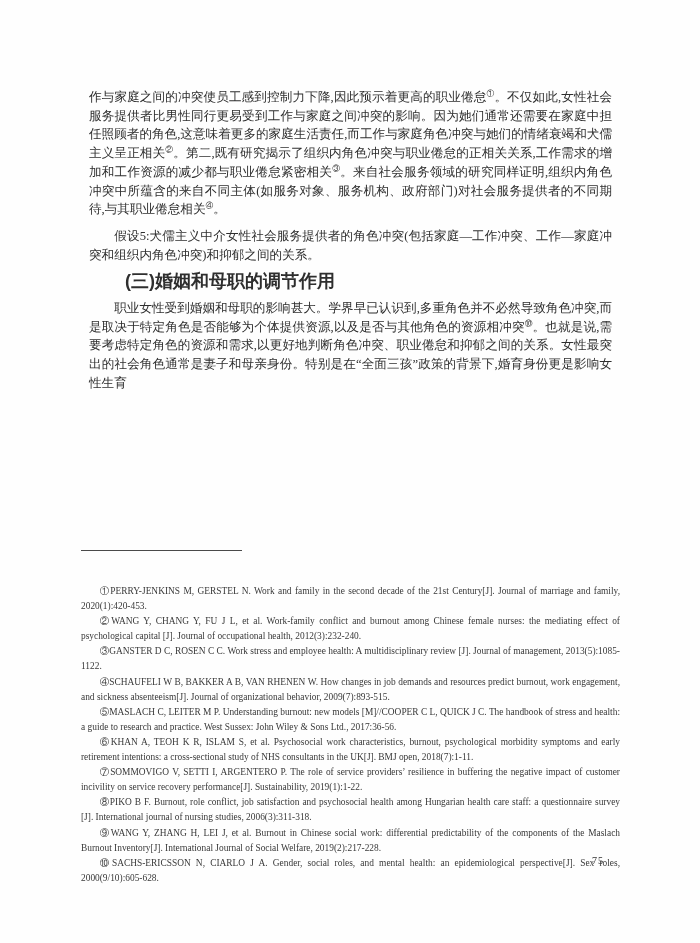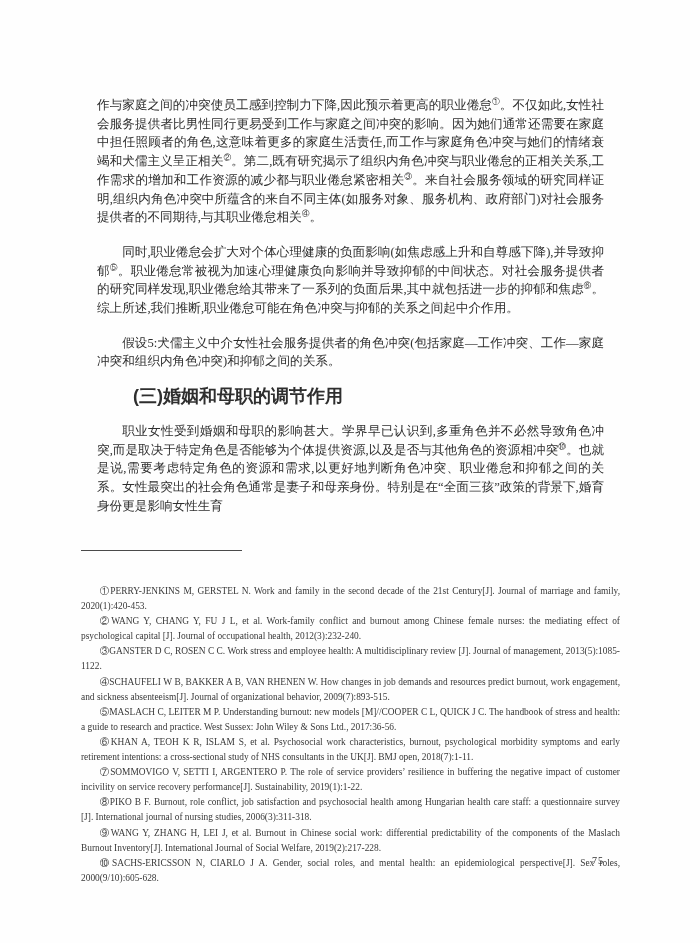--- a/index.html
+++ b/index.html
@@ -19,21 +19,21 @@
   .body-text {
     position: absolute;
     left: 81px;
     top: 80px;
     width: 539px;
     font-size: 12.6px;
     line-height: 18.7px;
     text-align: justify;
   }
   .body-text p {
-    margin: 16px;
+    margin: 8px;
   }
   .body-text p.indent {
     text-indent: 2em;
   }
   .body-text p.heading {
     text-indent: 2em;
     font-weight: 700;
     font-family: "Liberation Sans", "DejaVu Sans", sans-serif;
     font-size: 18px;
   }
@@ -73,21 +73,20 @@
     letter-spacing: 1px;
   }
 </style>
 </head>
 <body>
 
 <div class="page">
 
   <div class="body-text">
     <p>作与家庭之间的冲突使员工感到控制力下降,因此预示着更高的职业倦怠<sup>①</sup>。不仅如此,女性社会服务提供者比男性同行更易受到工作与家庭之间冲突的影响。因为她们通常还需要在家庭中担任照顾者的角色,这意味着更多的家庭生活责任,而工作与家庭角色冲突与她们的情绪衰竭和犬儒主义呈正相关<sup>②</sup>。第二,既有研究揭示了组织内角色冲突与职业倦怠的正相关关系,工作需求的增加和工作资源的减少都与职业倦怠紧密相关<sup>③</sup>。来自社会服务领域的研究同样证明,组织内角色冲突中所蕴含的来自不同主体(如服务对象、服务机构、政府部门)对社会服务提供者的不同期待,与其职业倦怠相关<sup>④</sup>。</p>
-    <p class="indent">同时,职业倦怠会扩大对个体心理健康的负面影响(如焦虑感上升和自尊感下降),并导致抑郁<sup>⑤</sup>。职业倦怠常被视为加速心理健康负向影响并导致抑郁的中间状态。对社会服务提供者的研究同样发现,职业倦怠给其带来了一系列的负面后果,其中就包括进一步的抑郁和焦虑<sup>⑥</sup>。综上所述,我们推断,职业倦怠可能在角色冲突与抑郁的关系之间起中介作用。</p>
     <p class="indent">假设5:犬儒主义中介女性社会服务提供者的角色冲突(包括家庭—工作冲突、工作—家庭冲突和组织内角色冲突)和抑郁之间的关系。</p>
     <p class="heading">(三)婚姻和母职的调节作用</p>
     <p class="indent">职业女性受到婚姻和母职的影响甚大。学界早已认识到,多重角色并不必然导致角色冲突,而是取决于特定角色是否能够为个体提供资源,以及是否与其他角色的资源相冲突<sup>⑩</sup>。也就是说,需要考虑特定角色的资源和需求,以更好地判断角色冲突、职业倦怠和抑郁之间的关系。女性最突出的社会角色通常是妻子和母亲身份。特别是在“全面三孩”政策的背景下,婚育身份更是影响女性生育</p>
   </div>
 
   <div class="footnote-sep"></div>
 
   <div class="footnotes">
     <p>①PERRY-JENKINS M, GERSTEL N. Work and family in the second decade of the 21st Century[J]. Journal of marriage and family, 2020(1):420-453.</p>
     <p>②WANG Y, CHANG Y, FU J L, et al. Work-family conflict and burnout among Chinese female nurses: the mediating effect of psychological capital [J]. Journal of occupational health, 2012(3):232-240.</p>

